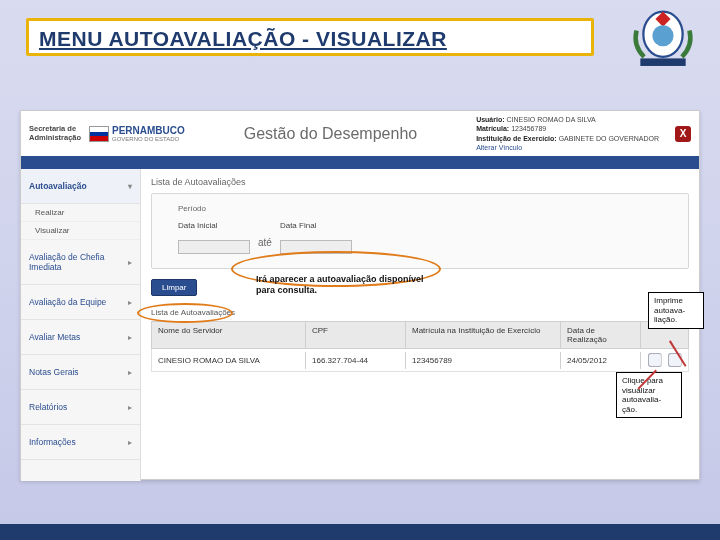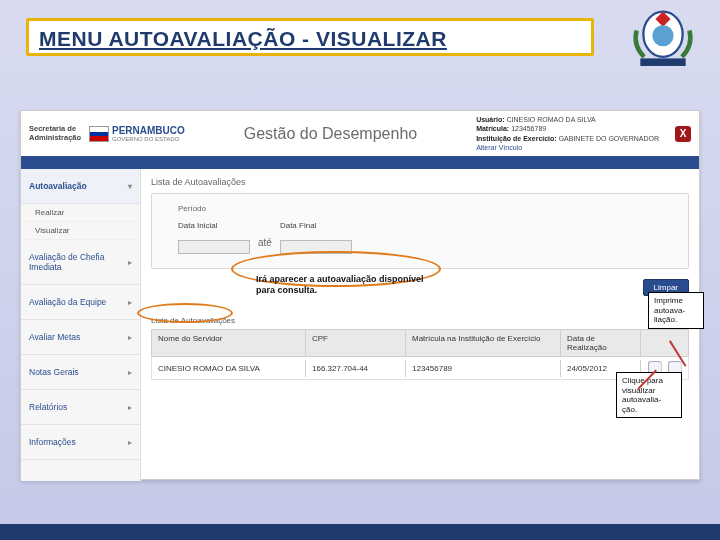--- a/index.html
+++ b/index.html
@@ -29,21 +29,21 @@
 .sb-sub{padding:4px 8px 4px 14px;color:#555;font-size:8px;border-bottom:1px solid #eee;cursor:pointer}
 .sb-arrow{font-size:8px;color:#888}
 .main{flex:1;padding:8px 10px;font-size:8.5px;color:#444;position:relative}
 .panel-title{font-size:9px;color:#666;margin-bottom:6px}
 .period-box{border:1px solid #d8d8d8;background:#fafafa;padding:10px 26px 14px;border-radius:2px}
 .period-lbl{font-size:8px;color:#666;margin-bottom:8px}
 .period-fields{display:flex;align-items:center;gap:8px;font-size:8px}
 .fld-col{display:flex;flex-direction:column;gap:10px}
 .fld-col input{width:72px;height:14px;border:1px solid #bbb;background:#eee;font-size:8px;padding:1px 3px}
 .sep{color:#666;font-size:10px;margin-top:10px}
-.btn-bar{display:flex;justify-content:flex-end;gap:6px;margin:10px 0 20px}
+.btn-bar{display:flex;gap:6px;margin:10px 0 12px}
 .btn{background:#2a4d8f;color:#fff;font-size:8px;padding:3px 10px;border-radius:2px;border:1px solid #1c3765;cursor:pointer}
 .list-title{font-size:8px;color:#555;margin:6px 0 4px}
 .circ-orange{position:absolute;border:2px solid #e07b1a;border-radius:50%;pointer-events:none}
 .tbl-head{display:flex;background:#e9e9e9;border:1px solid #cfcfcf;font-size:8px;color:#333}
 .tbl-head div,.tbl-row div{padding:4px 6px;border-right:1px solid #cfcfcf}
 .tbl-row{display:flex;background:#fff;border:1px solid #e0e0e0;border-top:none;font-size:8px;color:#333;align-items:center}
 .c-nome{width:154px}.c-cpf{width:100px}.c-mat{width:155px}.c-data{width:80px}.c-act{flex:1;display:flex;gap:6px;justify-content:center;border-right:none!important}
 .icon-btn{width:14px;height:14px;border:1px solid #aab;border-radius:3px;background:#f0f3fa;display:flex;align-items:center;justify-content:center;cursor:pointer}
 .icon-btn svg{width:9px;height:9px}
 .annot{position:absolute;font-size:9px;color:#111;font-weight:bold;line-height:1.2;pointer-events:none}

